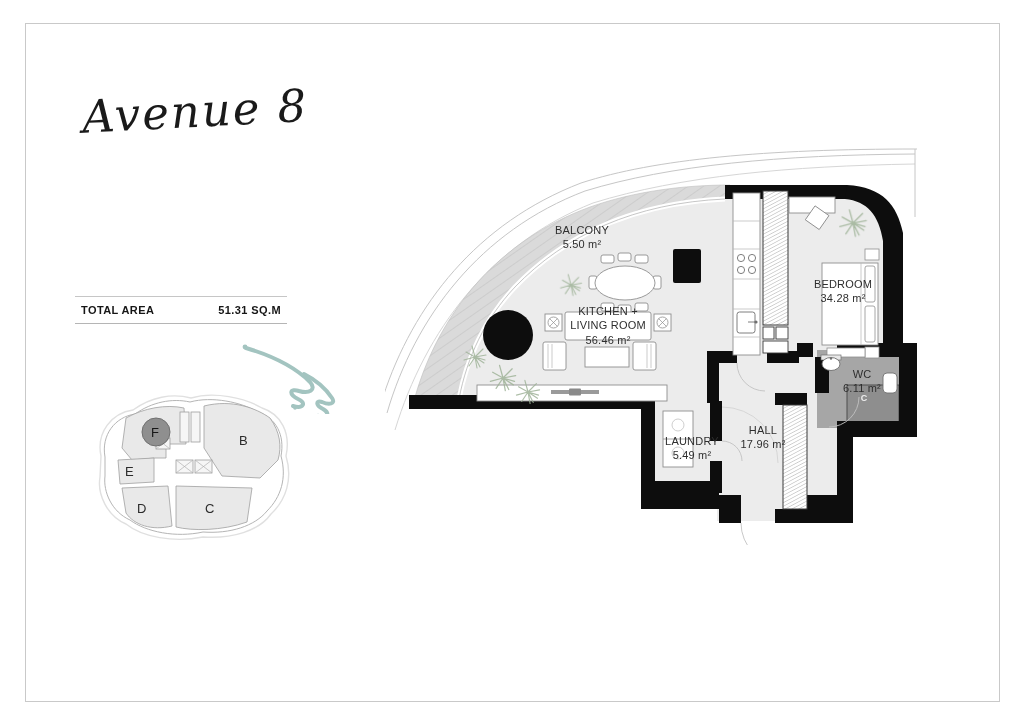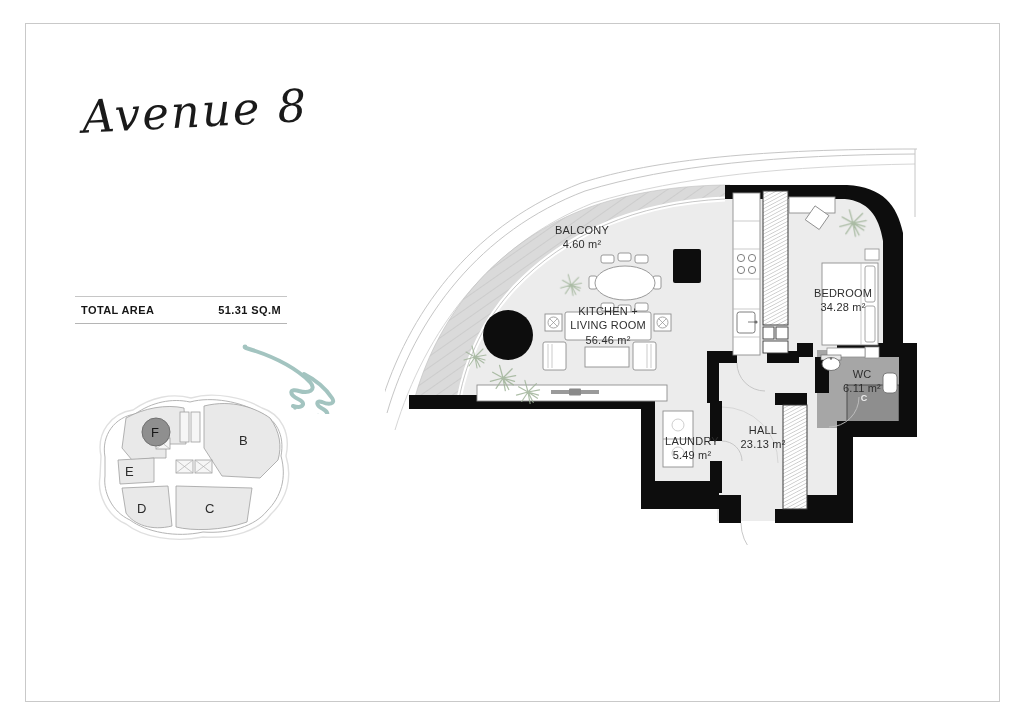--- a/index.html
+++ b/index.html
@@ -254,38 +254,38 @@
           </g>
         <g transform="translate(468,78) scale(1.2)">
             <path d="M0,0 L8,-8 M0,0 L11,-2 M0,0 L9,6 M0,0 L2,11 M0,0 L-6,9 M0,0 L-11,3 M0,0 L-9,-5 M0,0 L-3,-11 M0,0 L5,10 M0,0 L10,3"></path>
           </g>
       </g>
     </svg>
 
     
     <div class="room-label" style="left:197px;top:92px;">
       <div class="rname">BALCONY</div>
-      <div class="rarea">4.60 m²</div>
+      <div class="rarea">5.50 m²</div>
     </div>
     <div class="room-label kitchen" style="left:223px;top:180px;">
       <div class="rname">KITCHEN + LIVING ROOM</div>
       <div class="rarea">56.46 m²</div>
     </div>
-    <div class="room-label" style="left:458px;top:146px;margin-top:9px;">
+    <div class="room-label" style="left:458px;top:146px;">
       <div class="rname">BEDROOM</div>
       <div class="rarea">34.28 m²</div>
     </div>
     <div class="room-label" style="left:477px;top:236px;">
       <div class="rname">WC</div>
       <div class="rarea">6.11 m²</div>
     </div>
     <div class="room-label" style="left:307px;top:303px;">
       <div class="rname">LAUNDRY</div>
       <div class="rarea">5.49 m²</div>
     </div>
     <div class="room-label" style="left:378px;top:292px;">
       <div class="rname">HALL</div>
-      <div class="rarea">23.13 m²</div>
+      <div class="rarea">17.96 m²</div>
     </div>
     <div class="wmark" style="left:479px;top:253px;">C</div>
   </div>
 
 </div>
 
 </body></html>

